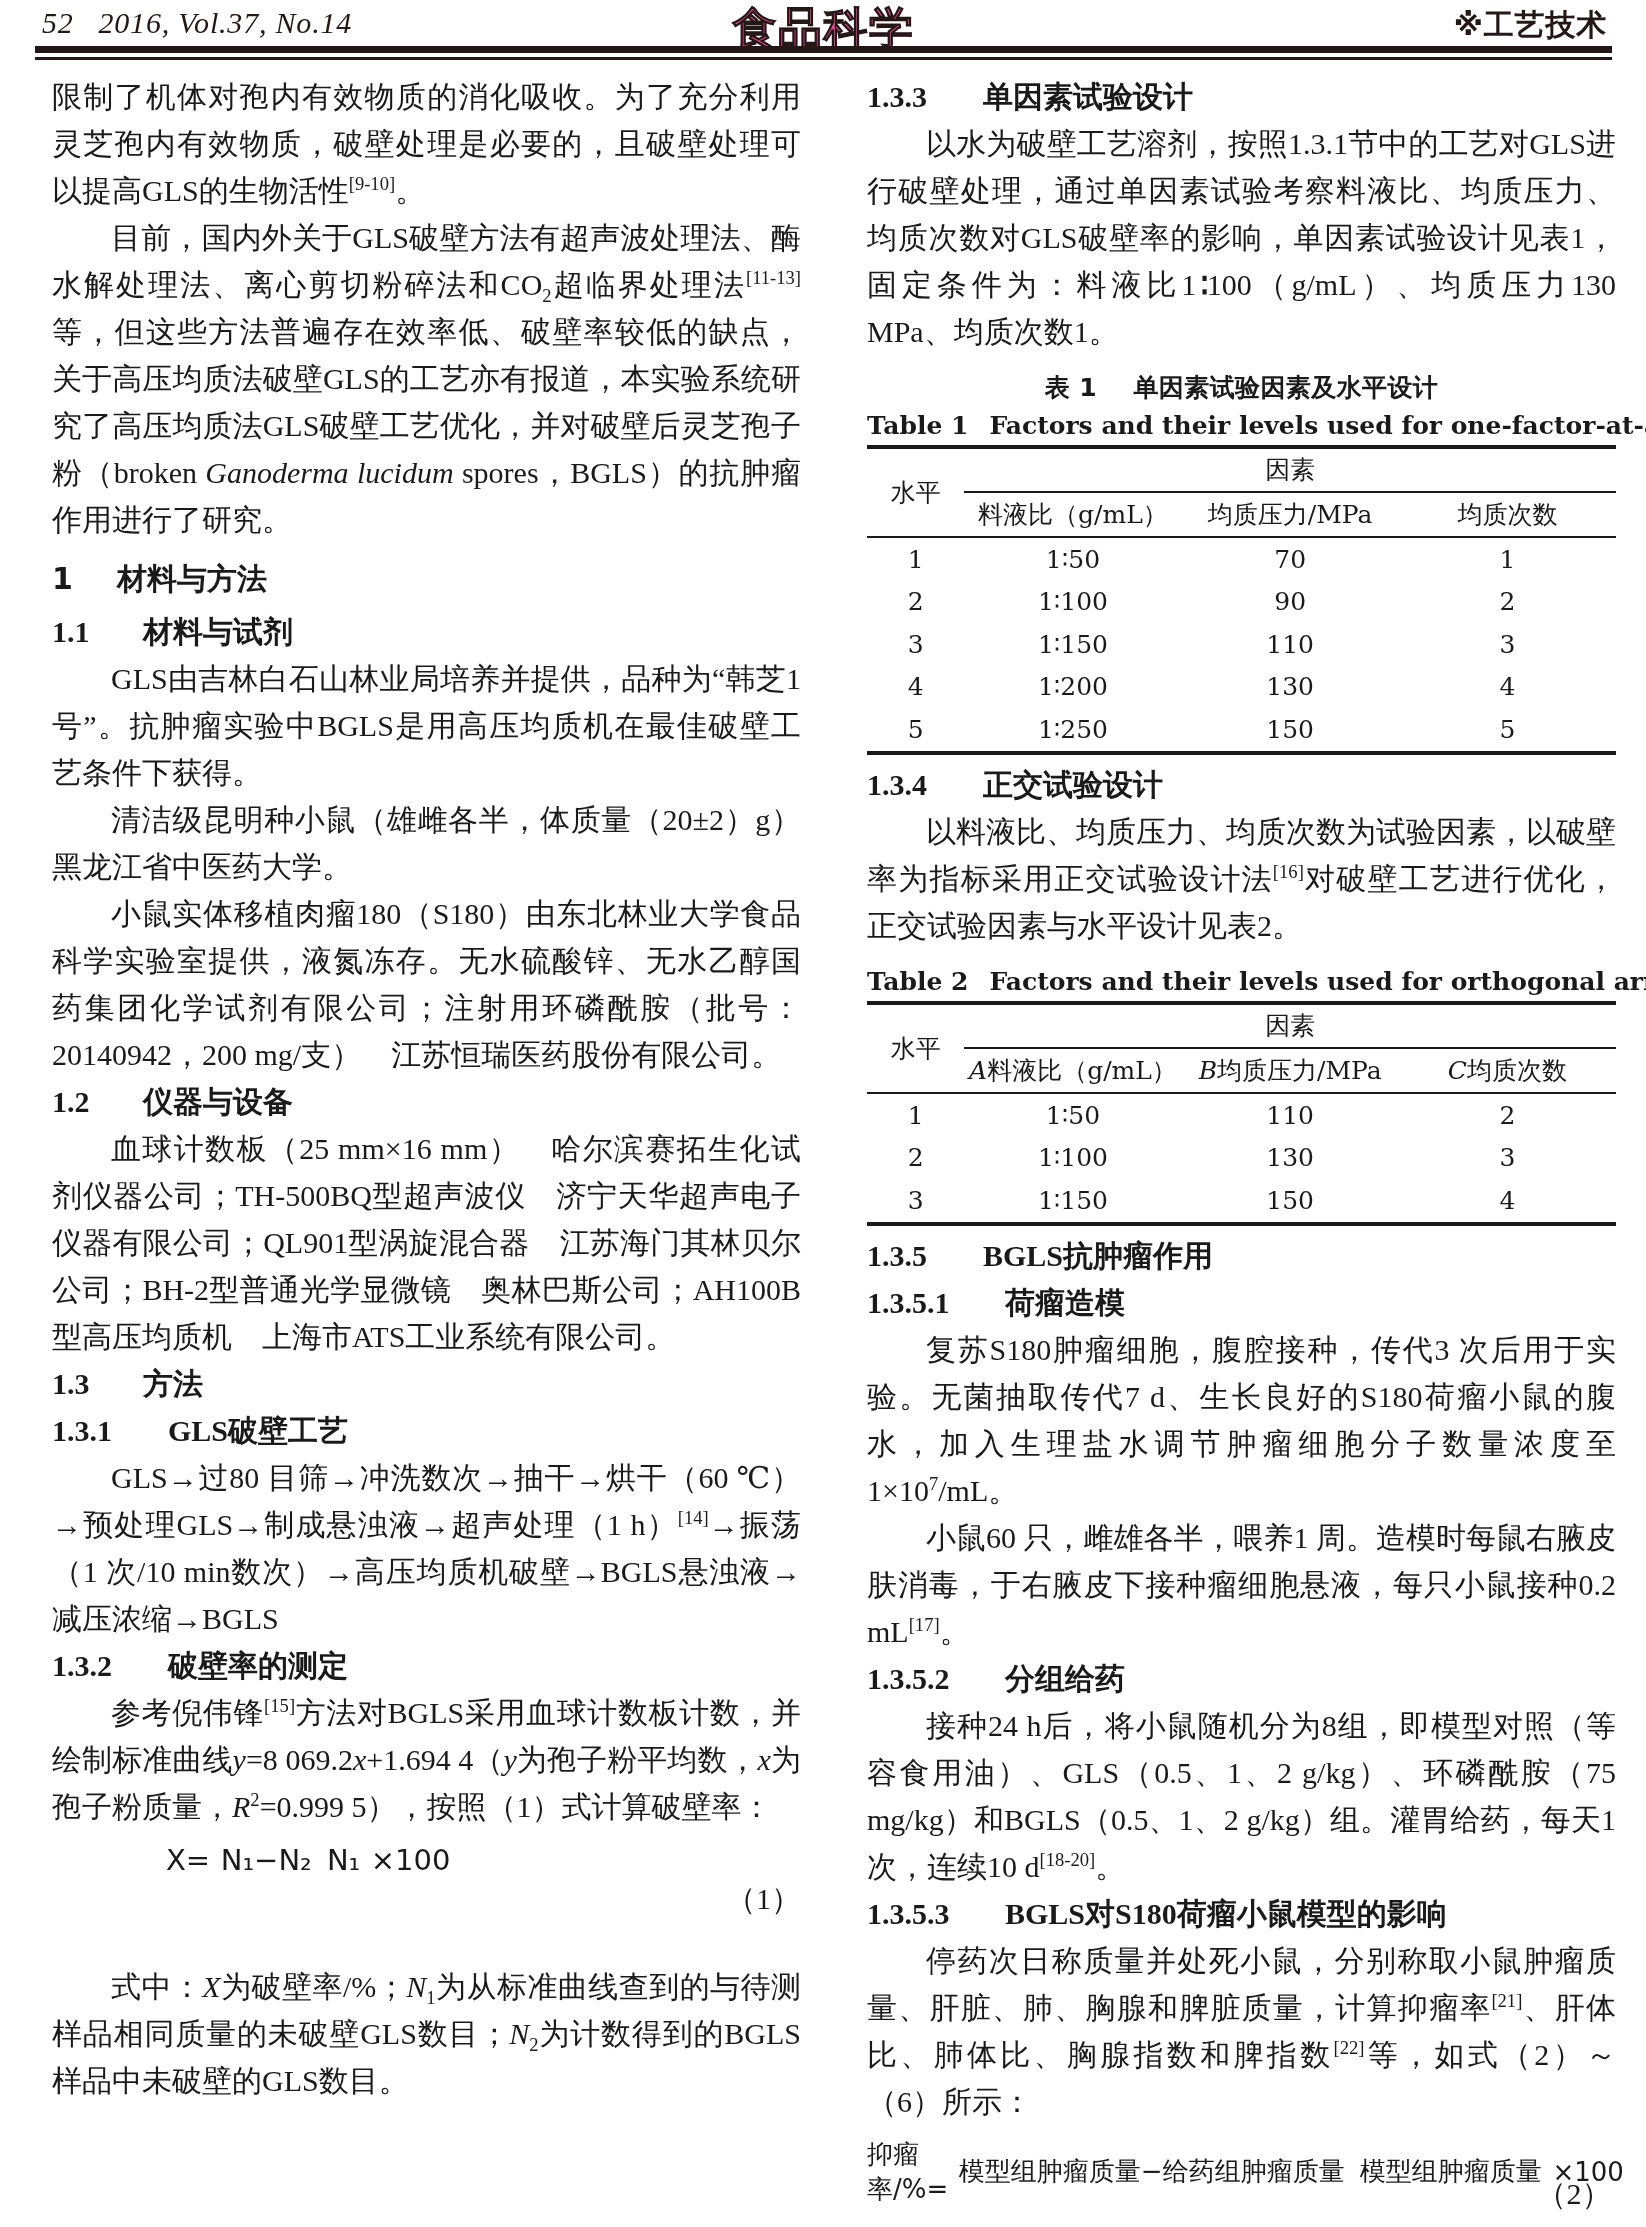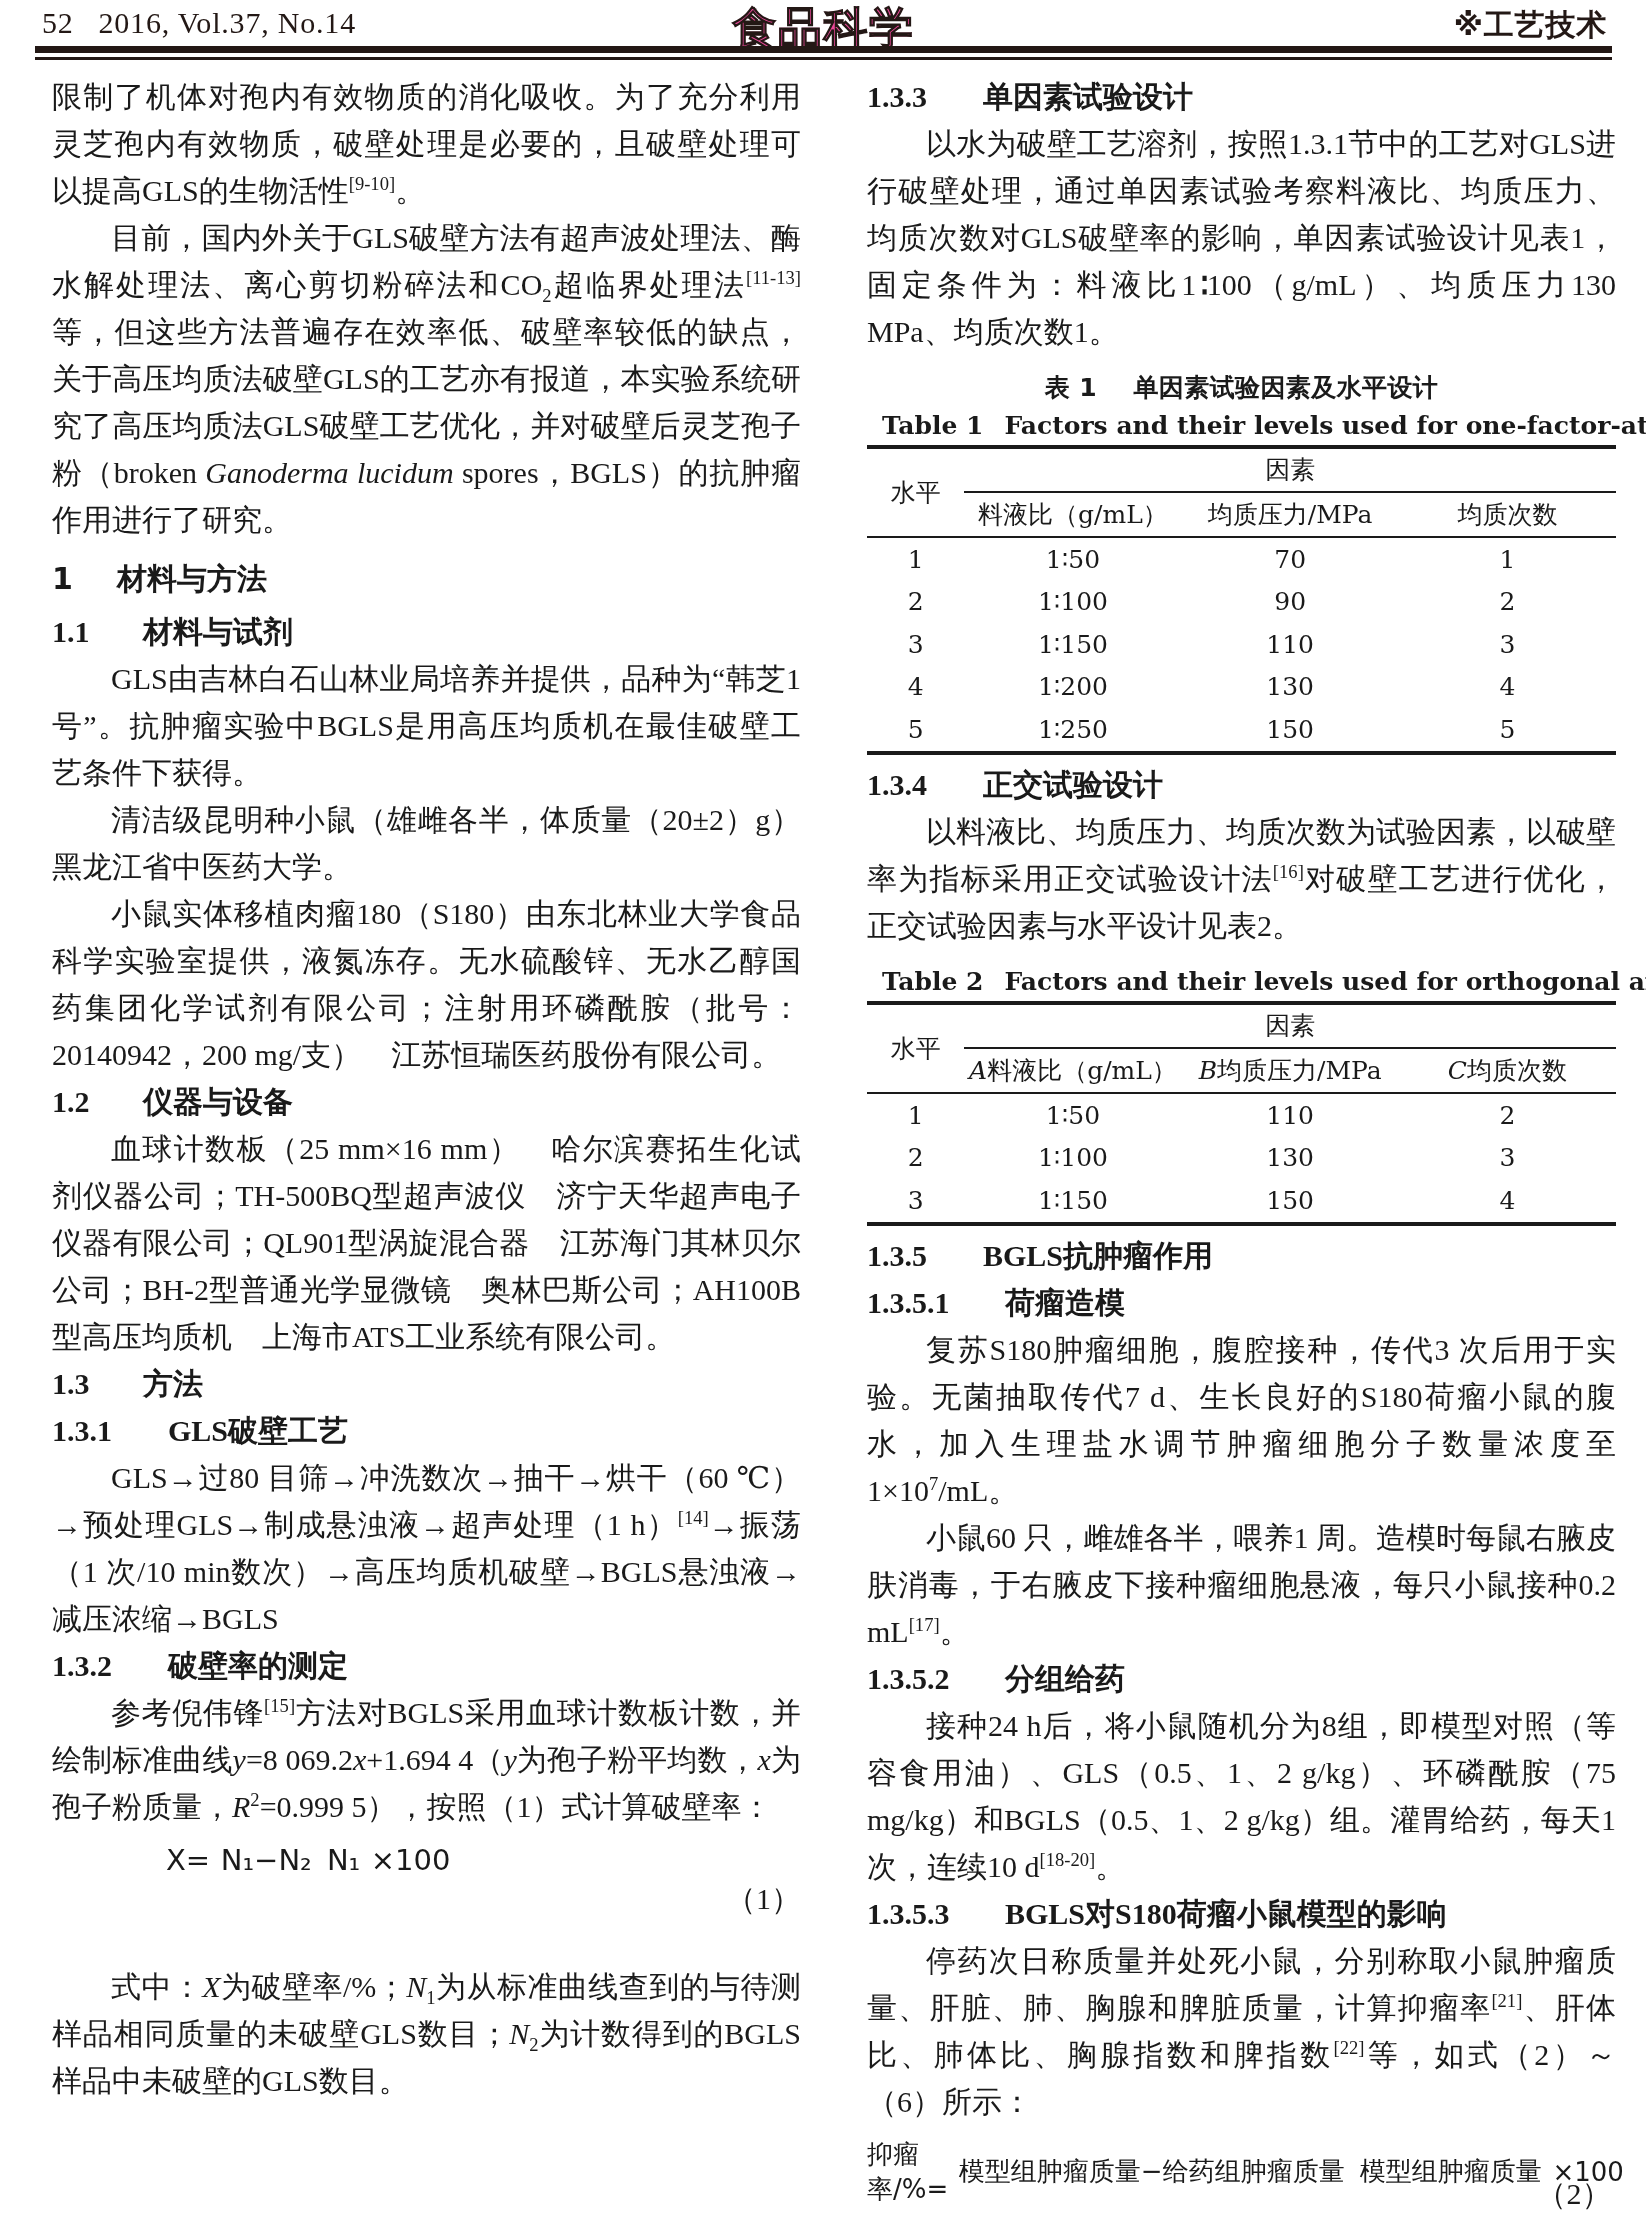--- a/index.html
+++ b/index.html
@@ -20,20 +20,21 @@
   .page-header {
     position: absolute;
     left: 0; top: 0;
     width: 1647px;
     height: 59px;
   }
   .hdr-left {
     position: absolute;
     left: 42px; top: 6px;
     font-family: "Liberation Serif", "DejaVu Serif", serif;
+    font-style: italic;
     font-size: 30px;
     letter-spacing: 0.8px;
     color: #231815;
     white-space: pre;
   }
   .hdr-center {
     position: absolute;
     left: 0; top: 0;
     width: 1647px;
     text-align: center;
@@ -182,21 +183,21 @@
   }
   .tbl-cap-en {
     font-family: "DejaVu Serif", serif;
     font-weight: bold;
     font-size: 25px;
     line-height: 38px;
     display: flex;
     justify-content: space-between;
     white-space: nowrap;
   }
-  .tbl-cap-en .en-label { padding-right: 21px; margin-left: 15px; }
+  .tbl-cap-en .en-label { padding-right: 21px; }
   .tbl-cap-en .en-text  { flex: 1; text-align: center; }
 
   table.data {
     width: 100%;
     border-collapse: collapse;
     font-family: "DejaVu Serif", serif;
     font-size: 25px;
   }
   table.data td, table.data th {
     text-align: center;

